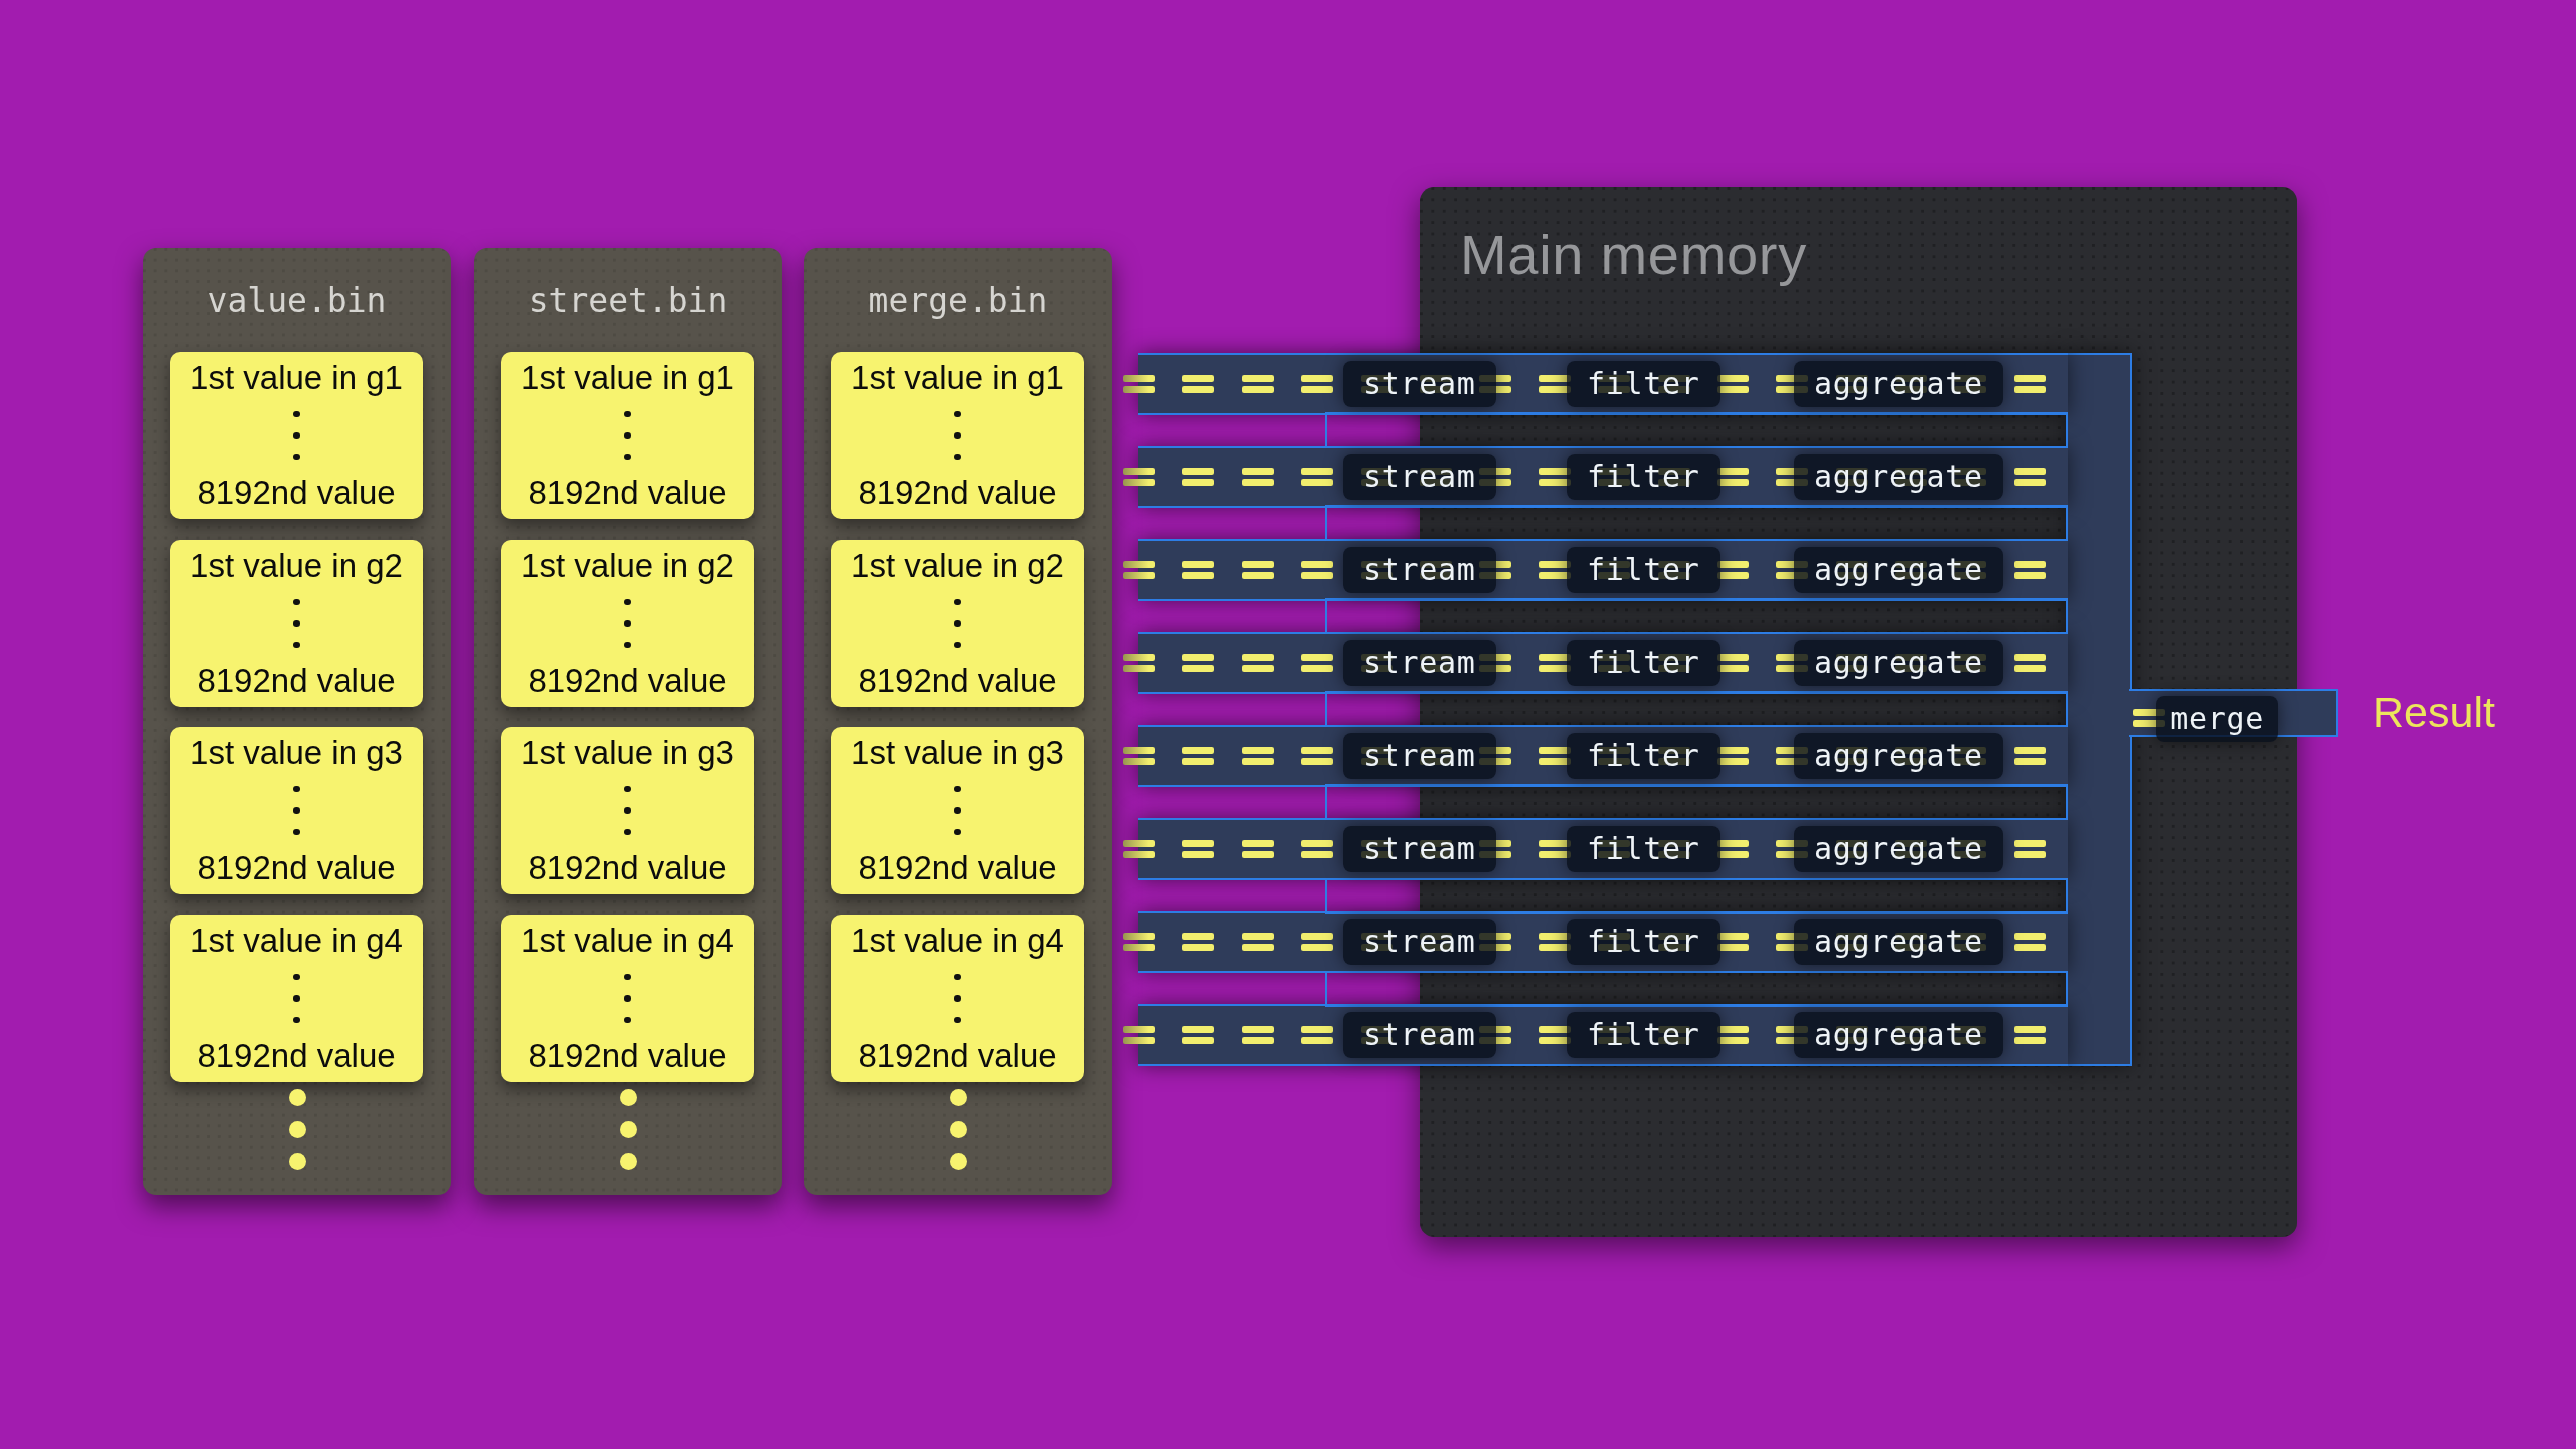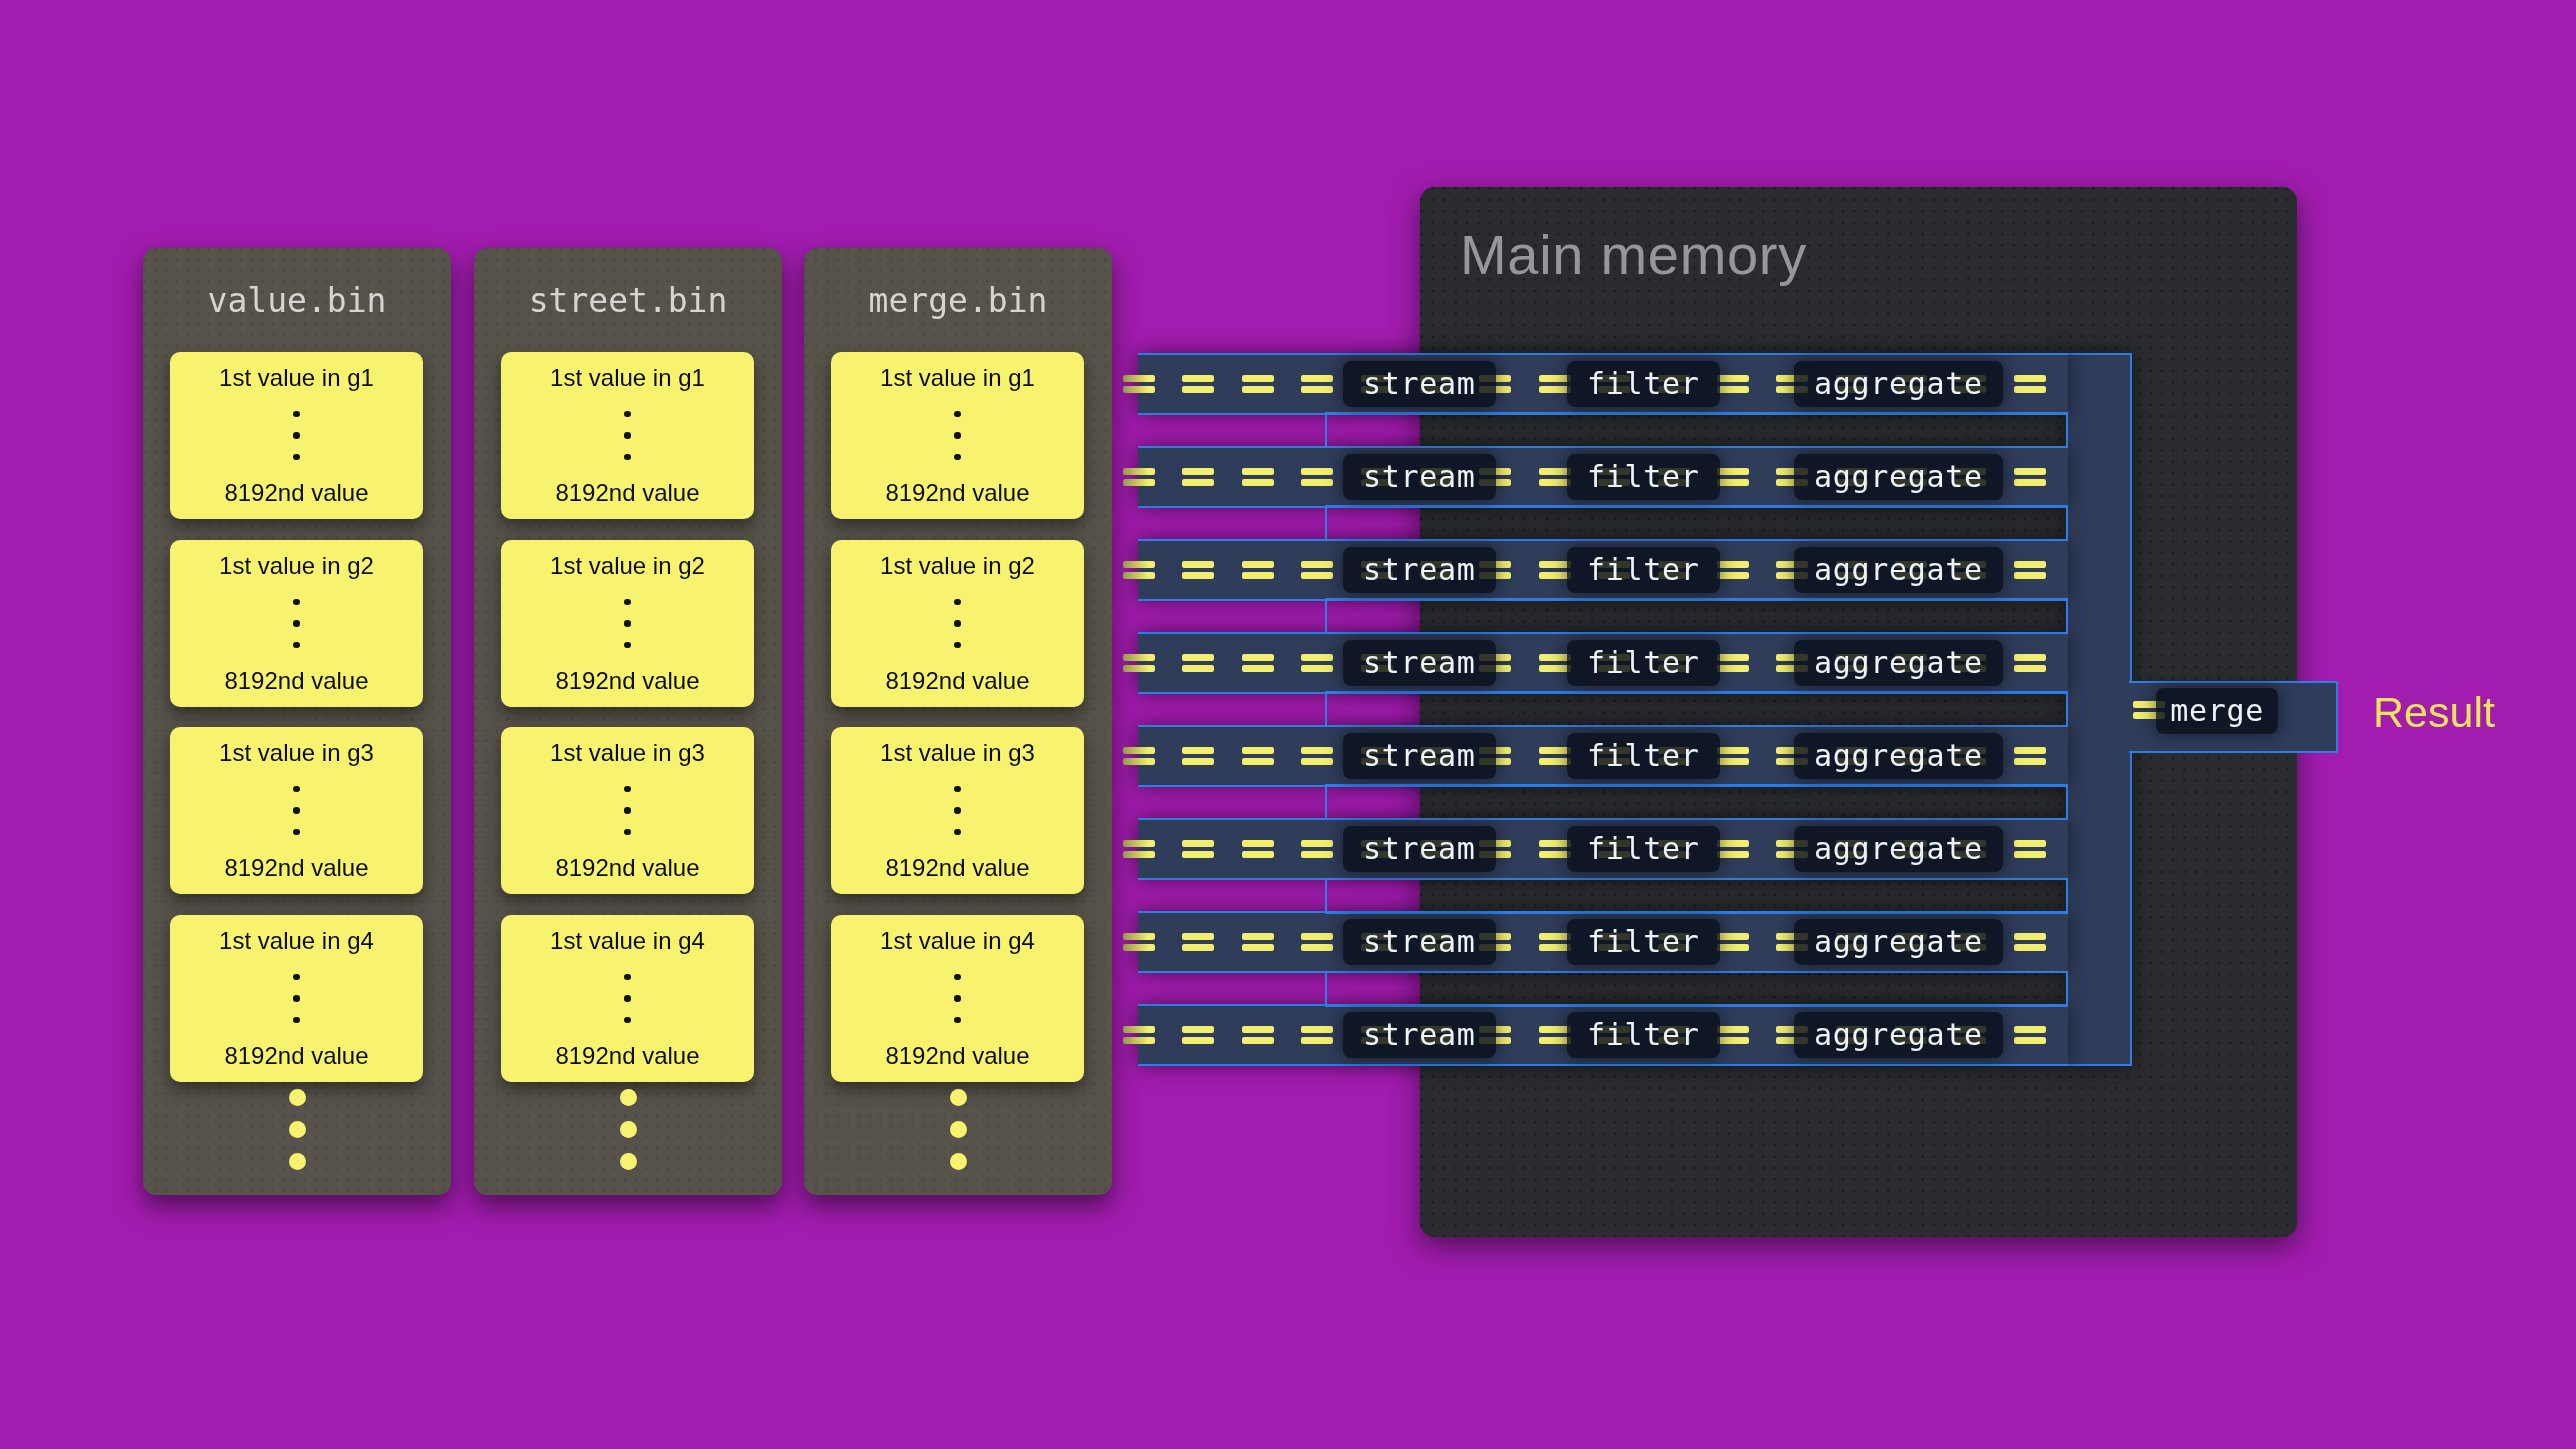--- a/index.html
+++ b/index.html
@@ -30,21 +30,21 @@
   .file-card-header{
     position:absolute;top:33px;left:0;right:0;text-align:center;
     font-family:"DejaVu Sans Mono",monospace;font-size:33px;line-height:40px;color:#d6d5d1;
   }
   .value-block{
     position:absolute;left:27px;width:253px;height:167px;
     background:#f7f36f;border-radius:10px;
     box-shadow:0 7.2px 15.7px rgba(0,0,0,0.42);
     display:flex;flex-direction:column;align-items:center;justify-content:space-between;
     padding:8.6px 0;box-sizing:border-box;
-    color:#0c0c0c;font-size:24px;line-height:34px;
+    color:#0c0c0c;font-size:33px;line-height:34px;
   }
   .block-dots{display:flex;flex-direction:column;gap:15px;}
   .bdot{width:6.4px;height:6.4px;border-radius:50%;background:#111;}
   .card-ellipsis{
     position:absolute;left:0;right:0;top:841px;
     display:flex;flex-direction:column;align-items:center;gap:15px;
   }
   .ydot{width:17px;height:17px;border-radius:50%;background:#f7f36f;}
   
   #assembly{position:absolute;left:1123px;top:353px;width:1009px;height:713px;}
@@ -68,21 +68,21 @@
   .eq.fade .bar{background:linear-gradient(90deg,#98954f 0%,#f2ee6e 80%);}
   .chip{
     position:absolute;height:46px;line-height:46px;border-radius:7.9px;
     background:rgba(9,15,27,0.82);color:#eef3f7;
     font-family:"DejaVu Sans Mono",monospace;font-size:30px;letter-spacing:0.7px;
     padding:0 20px;z-index:4;box-sizing:border-box;
     box-shadow:0 0 17px rgba(0,0,0,0.55);white-space:nowrap;
   }
   
   .merge-branch{
-    position:absolute;left:1006px;top:328px;width:209px;height:72px;
+    position:absolute;left:1006px;top:336px;width:209px;height:48px;
     background:#2f3c5a;border:2.9px solid #2d7de5;border-left:none;
     box-sizing:border-box;z-index:2;
   }
   .merge-branch .eq{left:4.3px;top:18px;z-index:3;}
   .merge-chip{
     position:absolute;left:27px;top:5px;height:46px;line-height:46px;
     border-radius:7.9px;background:rgba(9,15,27,0.82);color:#eef3f7;
     font-family:"DejaVu Sans Mono",monospace;font-size:30px;letter-spacing:0.7px;
     padding:0 14.3px;box-sizing:border-box;z-index:4;
     box-shadow:0 0 17px rgba(0,0,0,0.55);white-space:nowrap;

